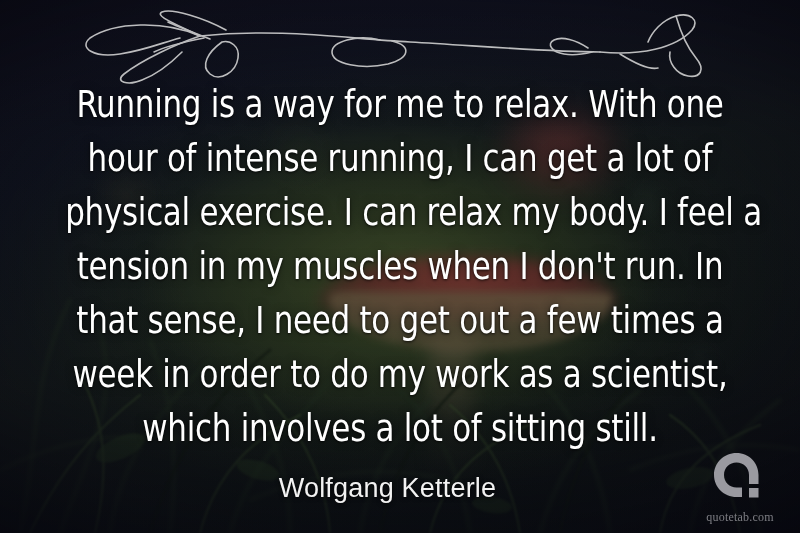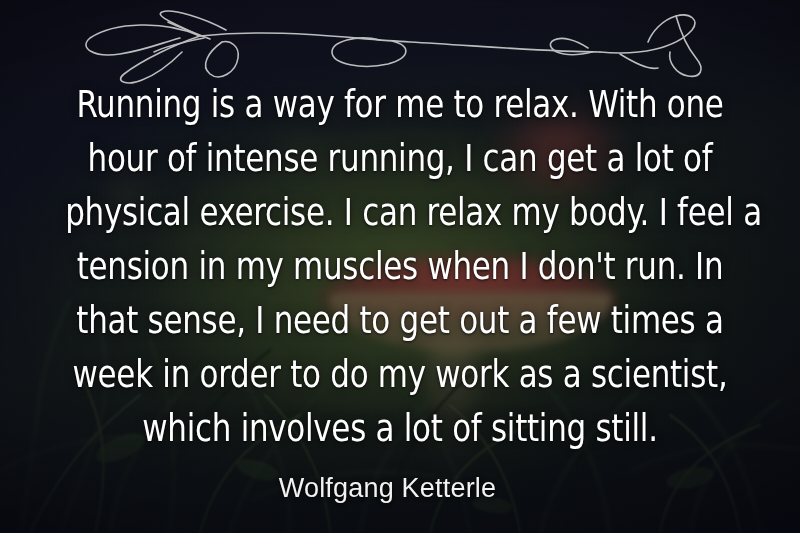--- a/index.html
+++ b/index.html
@@ -218,14 +218,23 @@
     <div class="quote-line">hour of intense running, I can get a lot of</div>
     <div class="quote-line">physical exercise. I can relax my body. I feel a</div>
     <div class="quote-line">tension in my muscles when I don't run. In</div>
     <div class="quote-line">that sense, I need to get out a few times a</div>
     <div class="quote-line">week in order to do my work as a scientist,</div>
     <div class="quote-line">which involves a lot of sitting still.</div>
   </div>
 
   <div id="author">Wolfgang Ketterle</div>
 
+  <div id="watermark">
+    <svg id="wm-mark" width="58" height="58" viewBox="0 0 58 58" aria-hidden="true">
+      <path fill="#9a9aa0" d="M25.5 2 C 12.8 2, 3 11.8, 3 24 C 3 36.2, 12.8 46, 25.5 46 L 31 46 L 31 36.5 L 25.5 36.5
+               C 18.6 36.5, 13 31.3, 13 24 C 13 16.7, 18.6 11.5, 25.5 11.5
+               C 32.4 11.5, 38 16.7, 38 24 L 38 33 L 47.5 33 L 47.5 24 C 47.5 11.8, 38.2 2, 25.5 2 Z"></path>
+      <rect fill="#9a9aa0" x="38" y="37" width="9.5" height="9.5"></rect>
+    </svg>
+    <span id="wm-text">quotetab.com</span>
+  </div>
 
 </div>
 
 </body></html>

